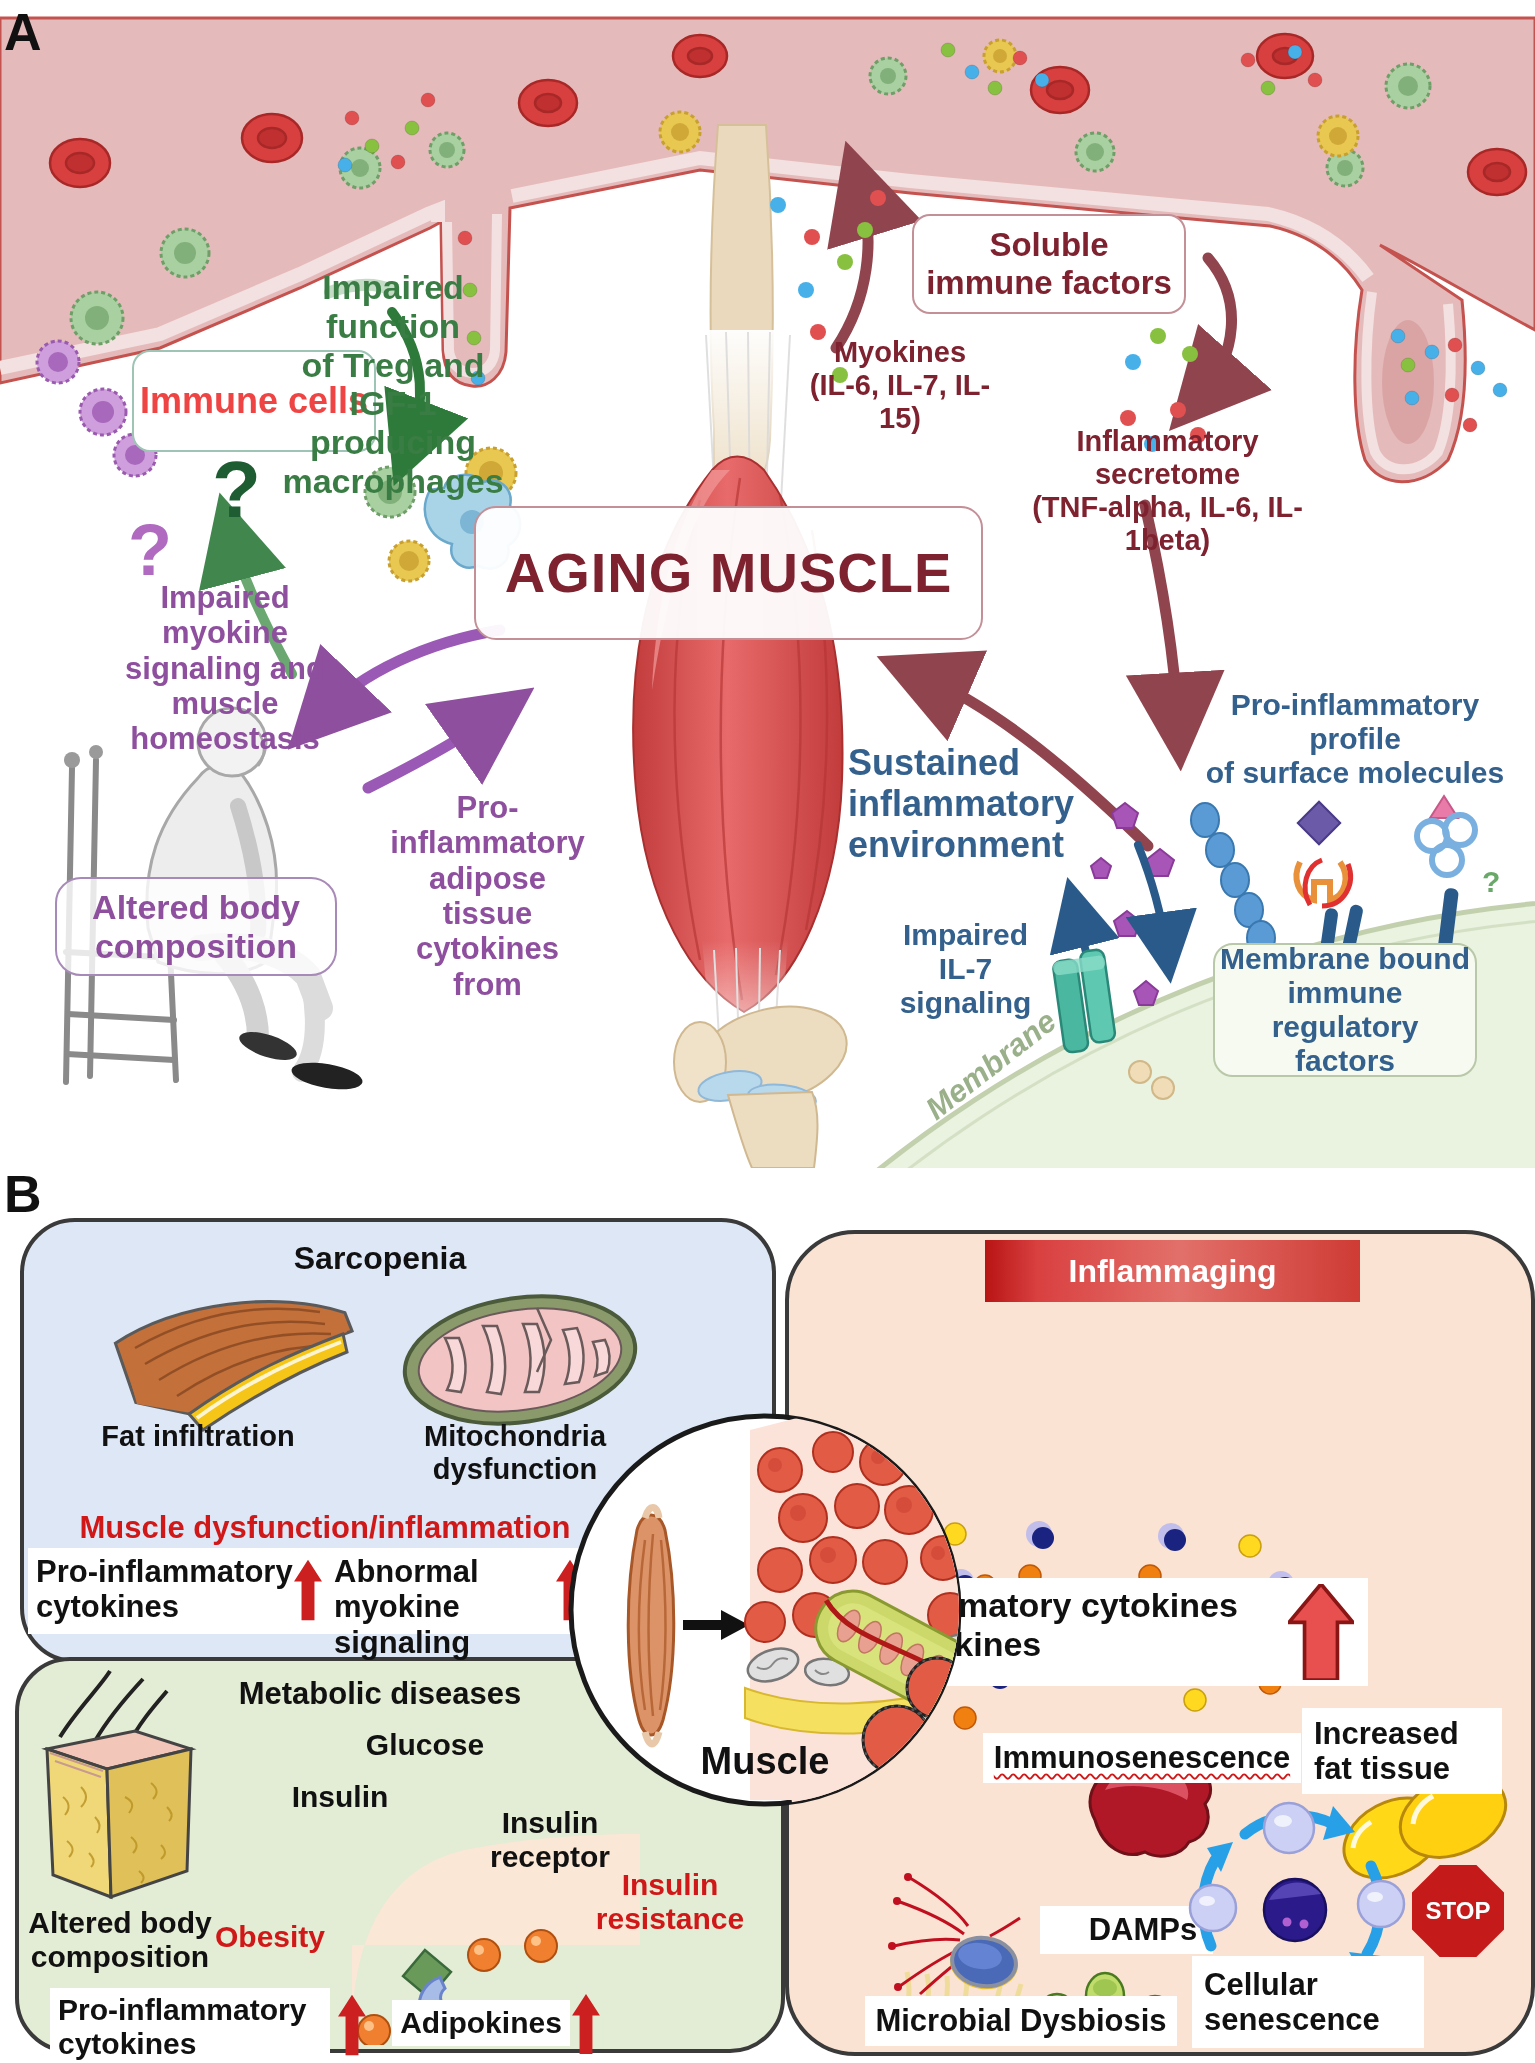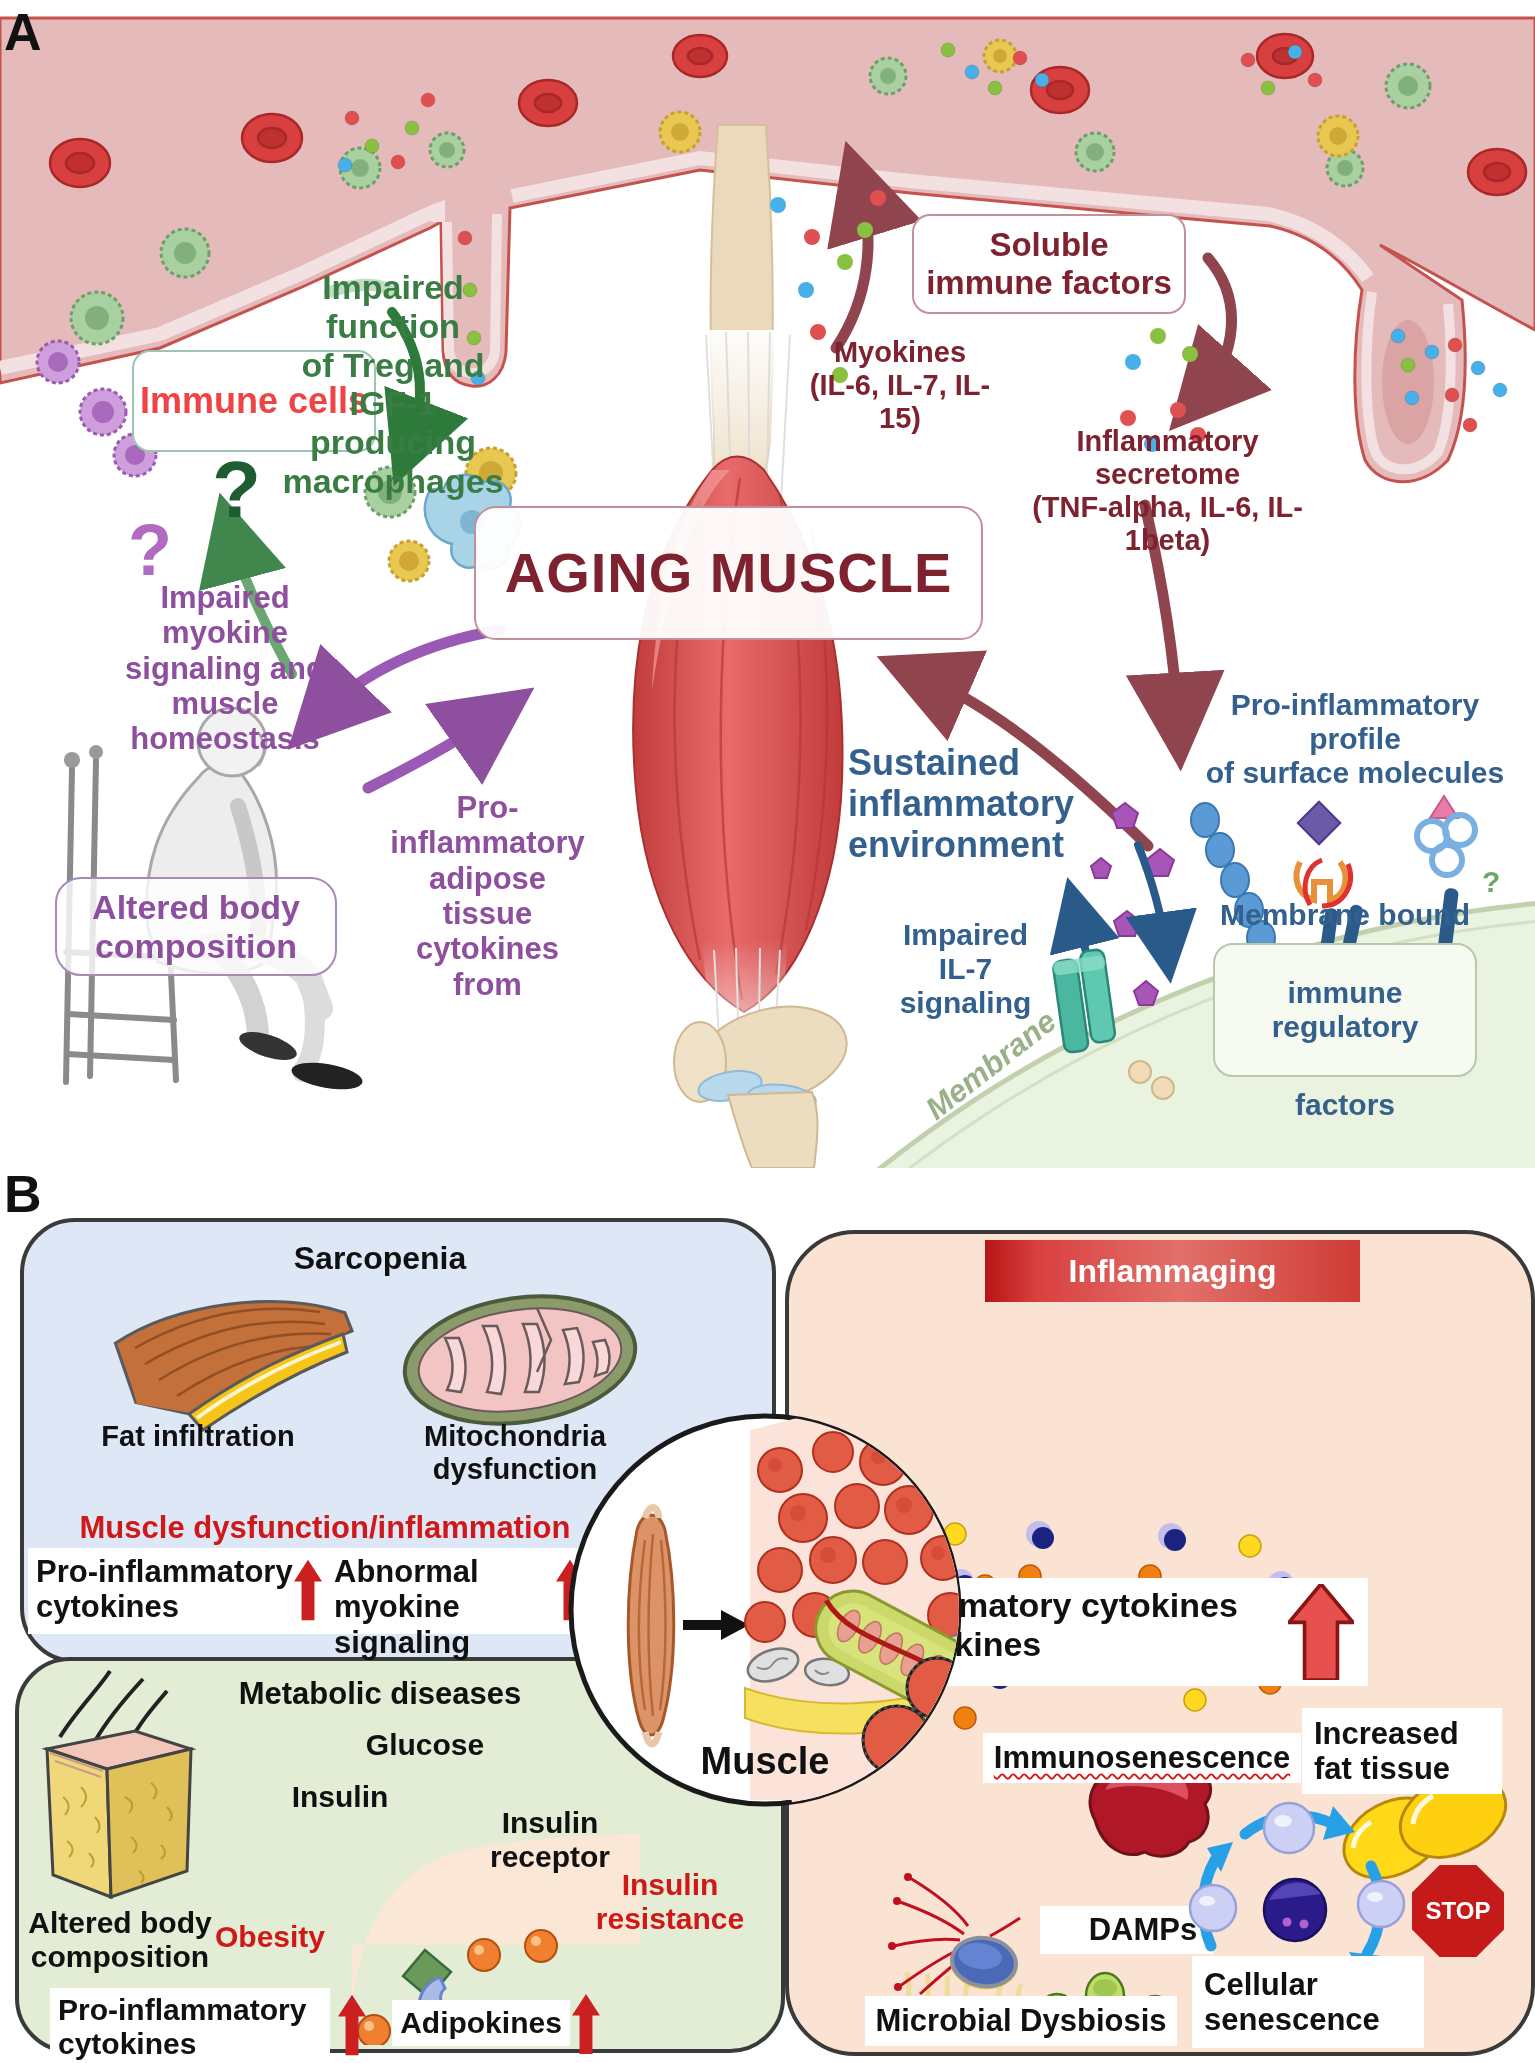--- a/index.html
+++ b/index.html
@@ -381,21 +381,21 @@
         <div>of surface molecules</div>
     </div>
 
     <div class="abs lbl blueT" style="left:888px;top:918px;width:155px;font-size:30px;">
       <div>Impaired</div>
         <div>IL-7 signaling</div>
     </div>
 
     <div class="abs" style="left:930px;top:1095px;font-size:31px;font-style:italic;font-weight:bold;color:#9ab08a;transform:rotate(-38deg);transform-origin:left center;">Membrane</div>
 
-    <div class="abs lbl blueT" style="left:1213px;top:943px;width:260px;height:130px;background:#f6faf0;border:2.5px solid #b8c8a8;border-radius:20px;display:flex;flex-direction:column;align-items:center;justify-content:center;font-size:30px;gap:44px;">
+    <div class="abs lbl blueT" style="left:1213px;top:943px;width:260px;height:130px;background:#f6faf0;border:2.5px solid #b8c8a8;border-radius:20px;display:flex;flex-direction:column;align-items:center;justify-content:center;font-size:30px;">
       <div>Membrane bound</div>
         <div>immune regulatory</div>
         <div>factors</div>
     </div>
   </div>
 
   <div class="abs" style="left:0;top:1168px;width:1535px;height:895px;">
     <div class="abs panelLetter" style="left:4px;top:0px;">B</div>
 
     <div class="abs bigbox" style="left:20px;top:50px;width:748px;height:437px;border-radius:55px;background:#dde7f6;"></div>

